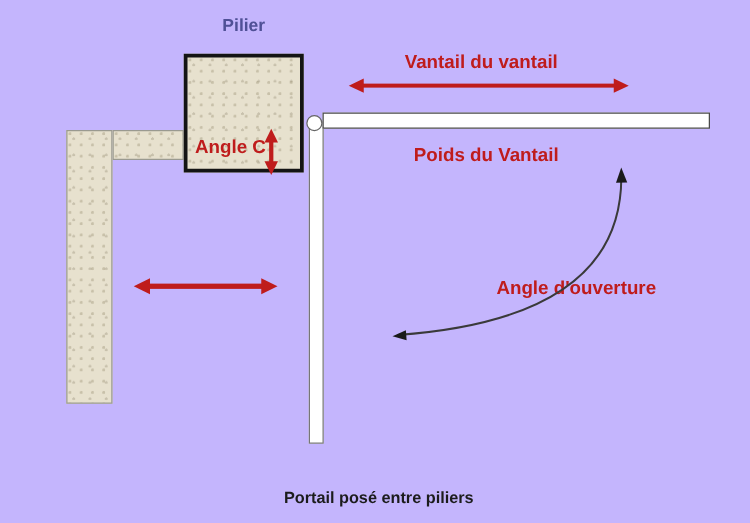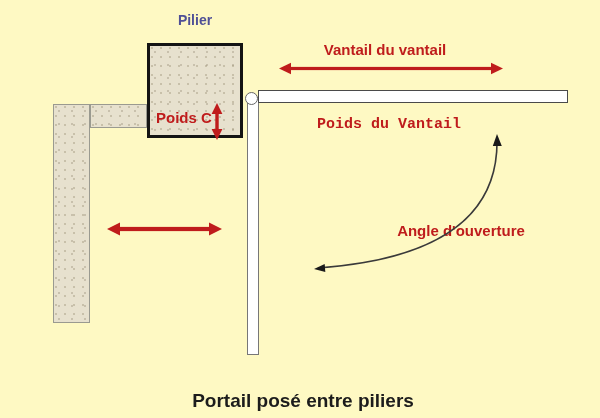--- a/index.html
+++ b/index.html
@@ -1,17 +1,17 @@
 <!DOCTYPE html>
 <html><head>
 <meta charset="utf-8">
 <style>
   html,body{margin:0;padding:0;background:#fff;}
   .canvas{
-    position:relative;width:600px;height:418px;background:#fef9c3;overflow:hidden;
+    position:relative;width:600px;height:418px;background:#c4b5fd;overflow:hidden;
     font-family:"Liberation Sans", sans-serif;
   }
   
   .masonry{
     background-color:#e7e1ce;
     background-image:
       radial-gradient(circle at 2px 2px, rgba(150,140,110,.38) 1px, transparent 1.4px),
       radial-gradient(circle at 5px 6px, rgba(120,110,85,.28) 1px, transparent 1.3px);
     background-size:9px 9px, 13px 13px;
   }
@@ -19,44 +19,44 @@
   .left-bar{left:53px;top:104px;width:37px;height:219px;border:1px solid #9a9a90;}
   .connector{left:90px;top:104px;width:57px;height:24px;border:1px solid #9a9a90;}
   .pillar{left:147px;top:43px;width:96px;height:95px;border:3px solid #141414;}
   .post{left:247px;top:97px;width:12px;height:258px;border:1px solid #777;background:#fff;}
   .gate-bar{left:258px;top:90px;width:310px;height:13px;border:1.5px solid #4a4a4a;background:#fff;}
   .hinge{left:245px;top:92px;width:13px;height:13px;border:1.3px solid #666;border-radius:50%;background:#fff;}
   .lbl{position:absolute;font-weight:bold;white-space:nowrap;}
   .lbl.red{color:#bf1c1c;font-size:15px;}
   .lbl-pilier{left:195px;top:12px;transform:translateX(-50%);color:#4f5096;font-size:14px;}
   .lbl-largeur{left:385px;top:41px;transform:translateX(-50%);}
-  .lbl-poids{left:389px;top:116px;transform:translateX(-50%);font-family:Liberation Mono, monospace;}
+  .lbl-poids{left:389px;top:116px;transform:translateX(-50%);}
   .lbl-cotec{left:156px;top:109px;}
   .lbl-ecoincon{left:149px;top:196px;transform:translateX(-50%);}
   .lbl-angle{left:461px;top:222px;transform:translateX(-50%);}
-  .lbl-caption{left:303px;top:390px;transform:translateX(-50%);color:#1c1c1c;font-size:19px;}
+  .lbl-caption{left:303px;top:390px;transform:translateX(-50%);color:#1c1c1c;font-size:13px;}
   .arrow-layer{position:absolute;left:0;top:0;width:600px;height:418px;pointer-events:none;}
 </style>
 </head>
 <body>
 
 <div class="canvas">
 
   <div class="shape masonry left-bar"></div>
   <div class="shape masonry connector"></div>
   <div class="shape masonry pillar"></div>
 
   <div class="shape post"></div>
   <div class="shape gate-bar"></div>
   <div class="shape hinge"></div>
 
   <div class="lbl lbl-pilier">Pilier</div>
   <div class="lbl red lbl-largeur">Vantail du vantail</div>
   <div class="lbl red lbl-poids">Poids du Vantail</div>
-  <div class="lbl red lbl-cotec">Poids C</div>
+  <div class="lbl red lbl-cotec">Angle C</div>
   <div class="lbl red lbl-angle">Angle d'ouverture</div>
   <div class="lbl lbl-caption">Portail posé entre piliers</div>
 
   <svg class="arrow-layer" viewBox="0 0 600 418" xmlns="http://www.w3.org/2000/svg">
 
     <g fill="#bf1c1c" stroke="none">
       <rect x="288" y="66.9" width="206" height="3.2"></rect>
       <polygon points="279,68.5 291,62.8 291,74.2"></polygon>
       <polygon points="503,68.5 491,62.8 491,74.2"></polygon>
     </g>

